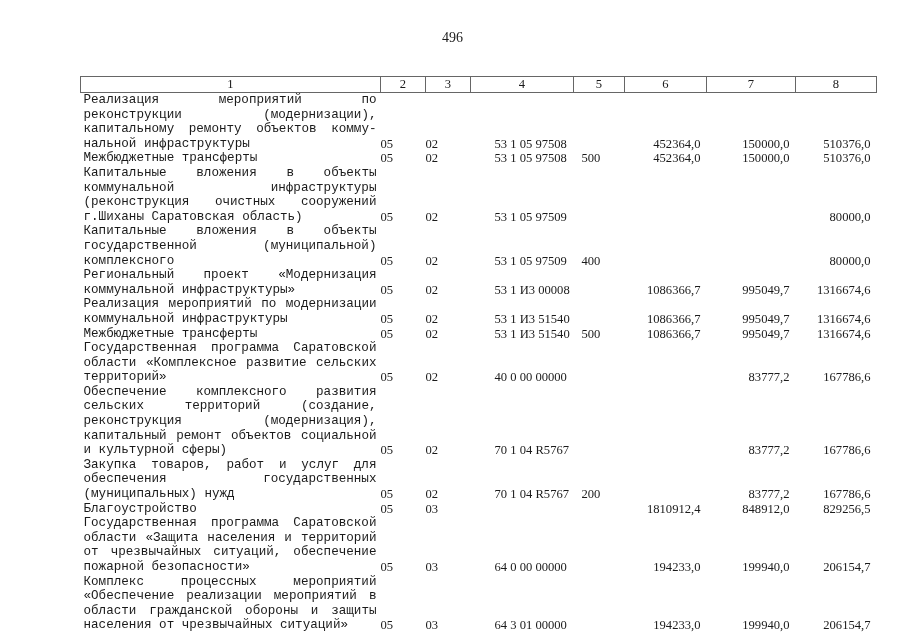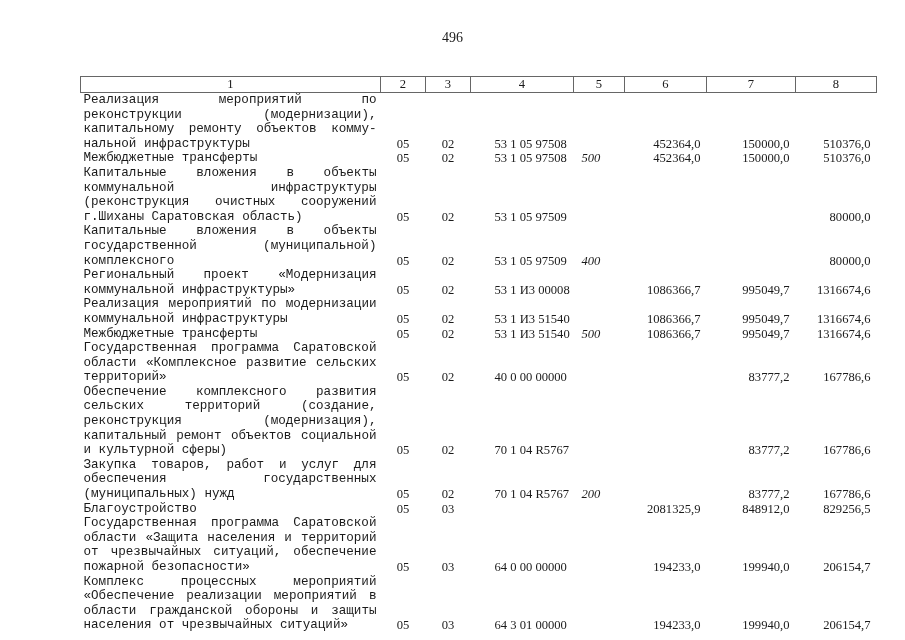--- a/index.html
+++ b/index.html
@@ -8,23 +8,23 @@
   .page-number { position:absolute; top:30px; left:0; width:905px; text-align:center;
                  font-family:"Liberation Serif",serif; font-size:14px; }
   table { position:absolute; top:76px; left:80px; border-collapse:collapse; table-layout:fixed;
           font-family:"Liberation Serif",serif; font-size:12.6px; line-height:14.6px; }
   col.c1{width:300px} col.c2{width:45px} col.c3{width:45px} col.c4{width:103px}
   col.c5{width:51px} col.c6{width:82px} col.c7{width:89px} col.c8{width:81px}
   thead th { border:1px solid #666; font-weight:normal; text-align:center; padding:0; height:15px; }
   tbody td { padding:0; vertical-align:bottom; white-space:nowrap; }
   td.desc { white-space:normal; text-align:justify; padding-left:3px; padding-right:4px;
             hyphens:manual;font-family:Liberation Mono, monospace; }
-  td.sec, td.sub { text-align:center; }
+  td.sec, td.sub { }
   td.code { padding-left:24px; }
-  td.vt { padding-left:8px;font-style:italic; }
+  td.vt { padding-left:8px; }
   td.num { text-align:right; padding-right:6px; }
 </style>
 </head>
 <body>
 
 <div class="page-number">496</div>
 
 <table>
   <colgroup>
     <col class="c1">
@@ -148,21 +148,21 @@
         <td class="num"></td>
         <td class="num">83777,2</td>
         <td class="num">167786,6</td>
       </tr>
       <tr>
         <td class="desc">Благоустройство</td>
         <td class="sec">05</td>
         <td class="sub">03</td>
         <td class="code"></td>
         <td class="vt"></td>
-        <td class="num">2081325,9</td>
+        <td class="num">1810912,4</td>
         <td class="num">848912,0</td>
         <td class="num">829256,5</td>
       </tr>
       <tr>
         <td class="desc">Государственная программа Саратовской области «Защита населения и территорий от чрезвычайных ситуаций, обеспечение пожарной безопасности»</td>
         <td class="sec">05</td>
         <td class="sub">03</td>
         <td class="code">64 0 00 00000</td>
         <td class="vt"></td>
         <td class="num">194233,0</td>

